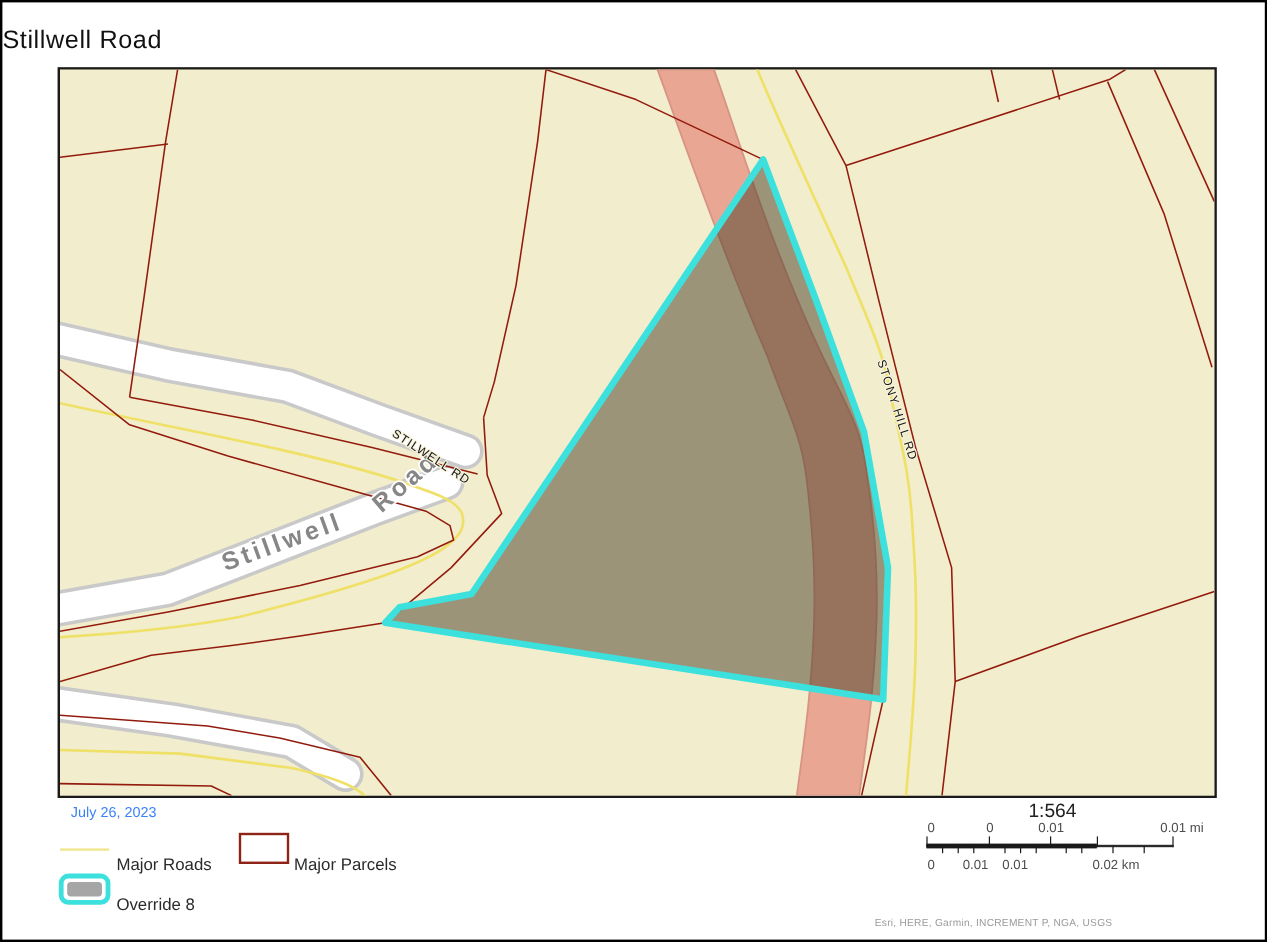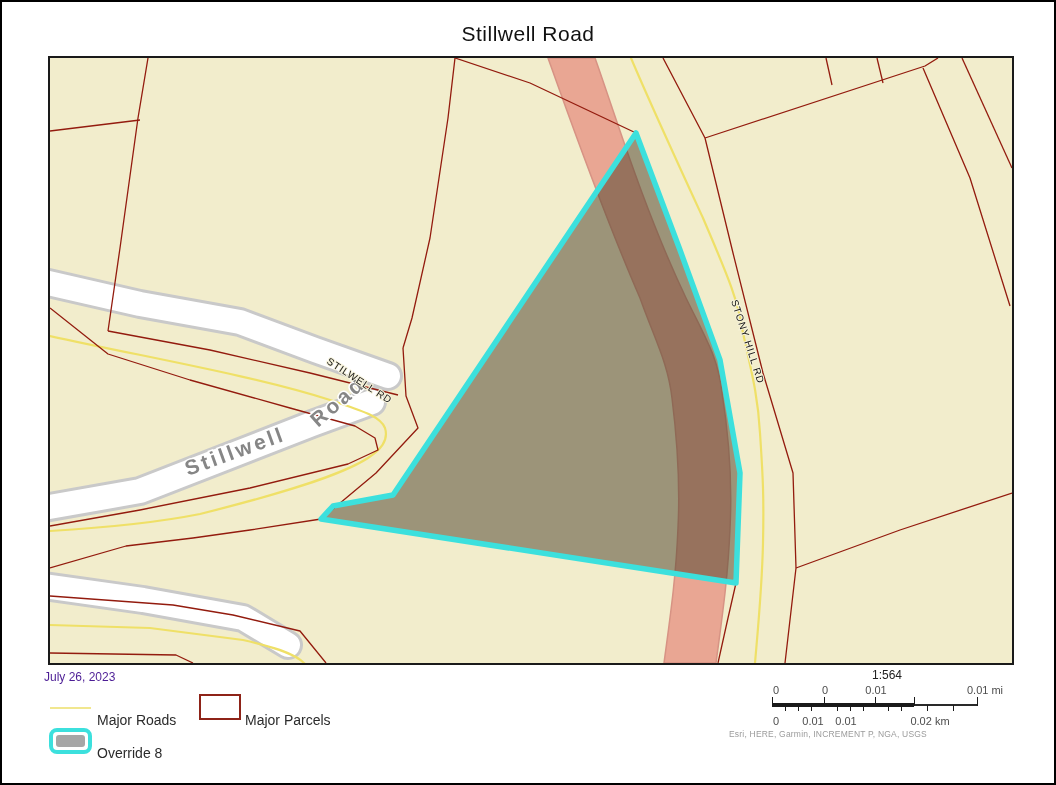--- a/index.html
+++ b/index.html
@@ -2,45 +2,45 @@
 <html><head>
 <meta charset="utf-8">
 <style>
   html,body{margin:0;padding:0;background:#e8e8e8;}
   .page{
     position:relative;width:1056px;height:785px;background:#ffffff;
     border:2px solid #000;box-sizing:border-box;overflow:hidden;
     font-family:"Liberation Sans", sans-serif;
   }
   .title{
-    position:absolute;top:20px;left:0;width:100%;text-align:center;
+    position:absolute;top:20px;left:0;width:100%;
     font-size:21px;color:#111;letter-spacing:0.5px;
   }
   .map-frame{
     position:absolute;left:46px;top:54px;width:962px;height:605px;
     border:2px solid #1a1a1a;background:#f2edcc;
   }
   .map-frame svg{display:block;}
   
-  .date{position:absolute;left:42px;top:668px;font-size:12px;color:#4c1d95;}
+  .date{position:absolute;left:57px;top:668px;font-size:12px;color:#3b82f6;}
   .legend-label{position:absolute;font-size:14px;color:#2b2b2b;margin-top:14px;}
   .sw-yellow{position:absolute;left:48px;top:705px;width:41px;height:2px;background:#f1e78f;}
   .sw-parcel{position:absolute;left:197px;top:692px;width:38px;height:22px;background:#fff;border:2px solid #8e2318;}
   .sw-override{position:absolute;left:47px;top:726px;width:35px;height:18px;background:#fff;
     border:4px solid #3ce0dd;border-radius:8px;}
   .sw-override .inner{position:absolute;left:3px;top:3px;right:3px;bottom:3px;background:#a6a6a6;border-radius:3px;}
-  .ratio{position:absolute;left:855px;top:666px;width:60px;text-align:center;font-size:12px;color:#222;}
+  .ratio{position:absolute;left:855px;top:666px;width:60px;text-align:left;font-size:16px;color:#222;}
   .scalebar{position:absolute;left:770px;top:682px;width:240px;height:50px;font-size:11px;color:#4d4d4d;}
   .scalebar .lbl{position:absolute;transform:translateX(-50%);white-space:nowrap;}
   .sb-base{position:absolute;left:0;top:20px;width:206px;height:2px;background:#2a2a2a;}
   .sb-thick{position:absolute;left:0;top:19px;width:142px;height:4px;background:#1a1a1a;}
   .tick{position:absolute;width:1px;background:#1a1a1a;}
   .tick.major{top:13px;height:9px;}
   .tick.minor{top:21px;height:6px;}
-  .attribution{position:absolute;left:727px;top:727px;font-size:8.5px;color:#9b9b9b;letter-spacing:0.2px;}
+  .attribution{position:absolute;left:727px;top:762px;font-size:8.5px;color:#9b9b9b;letter-spacing:0.2px;}
   .kmrow{top:31px;}
   text{font-family:"Liberation Sans", sans-serif;}
   .roadname-big{font-size:21px;font-weight:bold;fill:#868686;letter-spacing:3px;
     stroke:#ffffff;stroke-width:3px;paint-order:stroke;}
   .roadname-small{font-size:10px;fill:#141414;letter-spacing:1px;
     stroke:#f6f2da;stroke-width:2px;paint-order:stroke;}
 </style>
 </head>
 <body>
 

